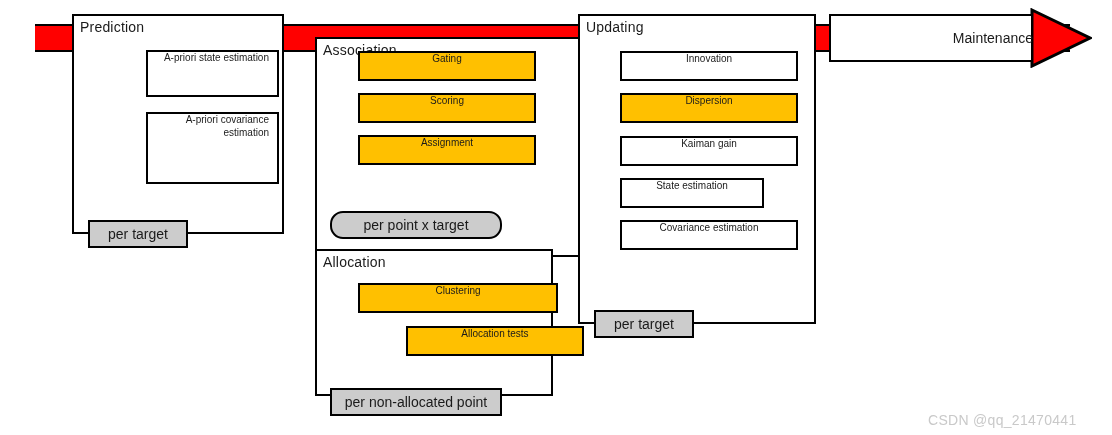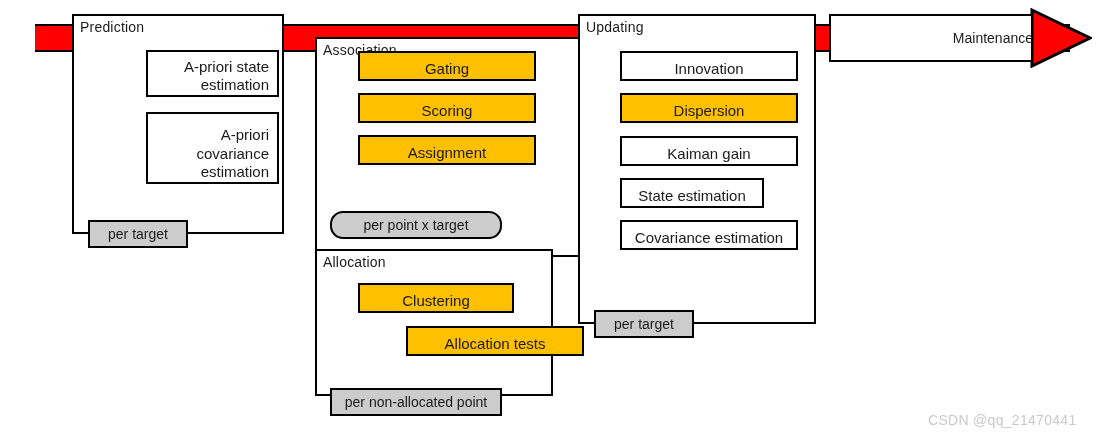--- a/index.html
+++ b/index.html
@@ -51,23 +51,23 @@
     white-space: nowrap;
   }
 
   
   .task {
     position: absolute;
     box-sizing: border-box;
     border: 2px solid #000000;
     background: #ffffff;
     display: flex;
-    align-items: flex-end;
+    align-items: flex-start;
     justify-content: center;
-    font-size: 15px;
+    font-size: 10px;
     color: #1a1a1a;
     line-height: 1.25;
     text-align: center;
     z-index: 3;
   }
   .task.yellow {
     background: #FFC000;
   }
   .task.right {
     justify-content: flex-end;
@@ -148,21 +148,21 @@
   <div class="task yellow" style="left:358px; top:135px; width:178px; height:30px;">
     <span>Assignment</span>
   </div>
   <div class="scope" style="left:330px; top:211px; width:172px; height:28px;border-radius:13px;">
     <span>per point x target</span>
   </div>
 
   <div class="panel" style="left:315px; top:249px; width:238px; height:147px;">
     <div class="panel-title">Allocation</div>
   </div>
-  <div class="task yellow" style="left:358px; top:283px; width:156px; height:30px;">
+  <div class="task yellow" style="left:358px; top:283px; width:200px; height:30px;">
     <span>Clustering</span>
   </div>
   <div class="task yellow" style="left:358px; top:326px; width:178px; height:30px;margin-left:48px;">
     <span>Allocation tests</span>
   </div>
   <div class="scope" style="left:330px; top:388px; width:172px; height:28px;">
     <span>per non-allocated point</span>
   </div>
 
   <div class="panel" style="left:578px; top:14px; width:238px; height:310px;">

